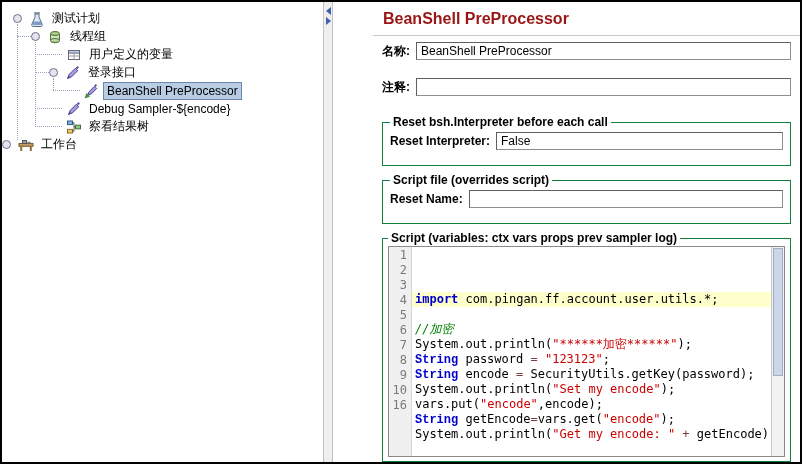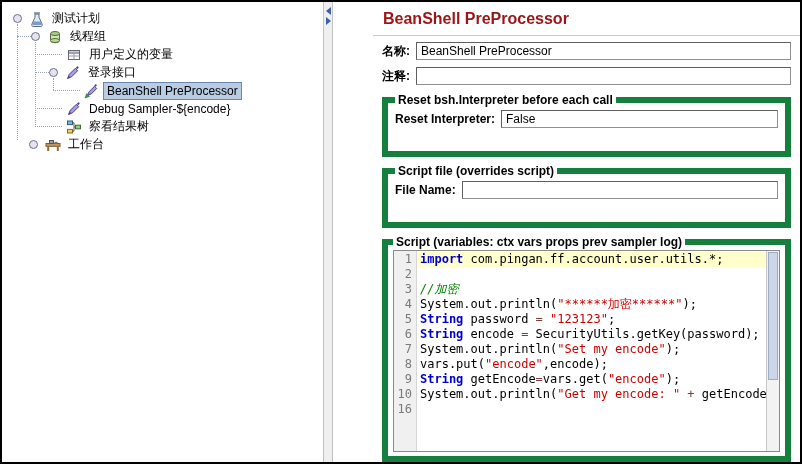--- a/index.html
+++ b/index.html
@@ -33,42 +33,42 @@
   .arr-left{margin-top:5px;border-top:4px solid transparent;border-bottom:4px solid transparent;
             border-right:5px solid #3c5fae;}
   .arr-right{border-top:4px solid transparent;border-bottom:4px solid transparent;
              border-left:5px solid #3c5fae;}
 
   
   .config-panel{flex:1;min-width:0;display:flex;flex-direction:column;background:#fff;
                 overflow:hidden;padding-top:6px;}
   .panel-title{font-size:16px;font-weight:bold;color:var(--panel-title);margin:2px 10px 0;}
   .title-sep{height:1px;background:#c9c9c9;margin-top:7px;flex:none;}
-  .field-row{display:flex;align-items:center;gap:6px;margin:6px 9px 1px;}
+  .field-row{display:flex;align-items:center;gap:6px;margin:6px 9px 12px;}
   .field-row label{font-size:12px;font-weight:bold;white-space:nowrap;color:#000;}
   .tfield{flex:1;min-width:0;height:18px;border:1px solid #8f8f8f;border-top-color:#5f5f5f;
           border-left-color:#5f5f5f;background:#fff;padding:1px 4px;
           font:12px "Liberation Sans",sans-serif;color:#000;}
-  fieldset{border:6px solid #15803d;margin:7px 9px 0;padding:1px 7px 7px;min-width:0;}
+  fieldset{border:1px solid #15803d;margin:7px 9px 0;padding:1px 7px 7px;min-width:0;}
   fieldset legend{font-size:12px;font-weight:bold;padding:0 3px;color:#000;}
-  fieldset .field-row{margin:2px 0 16px;}
+  fieldset .field-row{margin:2px 0 8px;}
 
   .script-fs{flex:1 1 auto;min-height:0;display:flex;flex-direction:column;
              padding:1px 5px 4px;margin-bottom:0;}
   .script-label{flex:none;text-align:center;font-size:12px;font-weight:bold;margin:1px 0 3px;}
   .editor{flex:1;min-height:0;display:flex;border:1px solid #8a8a8a;background:#fff;overflow:hidden;}
   .gutter{width:23px;flex:none;background:#f0f0f0;border-right:1px solid #d6d6d6;color:#7a7a7a;
           font:12px/15px "DejaVu Sans Mono",monospace;text-align:right;padding:1px 4px 0 0;}
   .gnum{height:15px;}
   .codearea{flex:1;min-width:0;font:12px/15px "DejaVu Sans Mono",monospace;padding-top:1px;
             white-space:pre;overflow:hidden;color:#000;}
   .cline{height:15px;padding-left:3px;}
-  .cline.hl{background:var(--line-highlight);}
+  .cline.hl{background:var(--line-highlight);margin-top:44px;}
   .tok-kw{color:var(--kw);font-weight:bold;}
-  .tok-ty{color:var(--ty);font-weight:bold;}
+  .tok-ty{color:var(--ty);font-weight:bold;font-family:Liberation Mono, monospace;}
   .tok-st{color:var(--st);}
   .tok-cm{color:var(--cm);font-style:italic;}
   .tok-op{color:var(--op);}
   .tok-pl{color:#000;}
   .vscroll{width:13px;flex:none;background:#f2f2f2;border-left:1px solid #c8c8c8;position:relative;}
   .vthumb{position:absolute;top:1px;left:1px;right:1px;height:128px;background:#ccd6e8;
           border:1px solid #9cadc6;}
 </style>
 </head>
 <body>
@@ -155,21 +155,21 @@
           <span class="ticon">
             <svg width="16" height="16" viewBox="0 0 16 16">
               <rect x="1.5" y="2" width="5" height="3.6" fill="#7fb3e8" stroke="#345a7a"></rect>
               <rect x="9.5" y="6.2" width="5" height="3.6" fill="#8fcc7a" stroke="#3f6b33"></rect>
               <rect x="1.5" y="10.4" width="5" height="3.6" fill="#f2cc66" stroke="#8a6b1f"></rect>
               <path d="M6.5 3.8H8v8.4H6.5M8 8h1.5" stroke="#555" fill="none"></path>
             </svg>
           </span>
           <span class="tlabel">察看结果树</span>
         </div>
-        <div class="tree-row" style="top: 134px; left: 27px;">
+        <div class="tree-row" style="top: 134px; left: 0;">
           <span class="knob"></span>
           <span class="ticon">
             <svg width="16" height="16" viewBox="0 0 16 16">
               <rect x="1" y="6.5" width="14" height="2.8" fill="#c09a5e" stroke="#7a5c2e"></rect>
               <rect x="2.2" y="9.3" width="2" height="4.7" fill="#8f6f3d"></rect>
               <rect x="11.8" y="9.3" width="2" height="4.7" fill="#8f6f3d"></rect>
               <rect x="4.5" y="3.5" width="4" height="3" fill="#9aa0a8" stroke="#555"></rect>
               <rect x="9.5" y="4.8" width="3" height="1.7" fill="#777"></rect>
             </svg>
           </span>
@@ -201,21 +201,21 @@
       <div class="field-row">
         <label>Reset Interpreter:</label>
         <input type="text" class="tfield" value="False" style="">
       </div>
     </fieldset>
 
 
     <fieldset>
       <legend>Script file (overrides script)</legend>
       <div class="field-row">
-        <label>File Name:</label>
+        <label>Reset Name:</label>
         <input type="text" class="tfield" value="" style="">
       </div>
     </fieldset>
 
     <fieldset class="script-fs">
       <legend>Script (variables: ctx vars props prev sampler log)</legend>
       <div class="editor">
         <div class="gutter" id="gutter">
             <div class="gnum">1</div>
             <div class="gnum">2</div>

